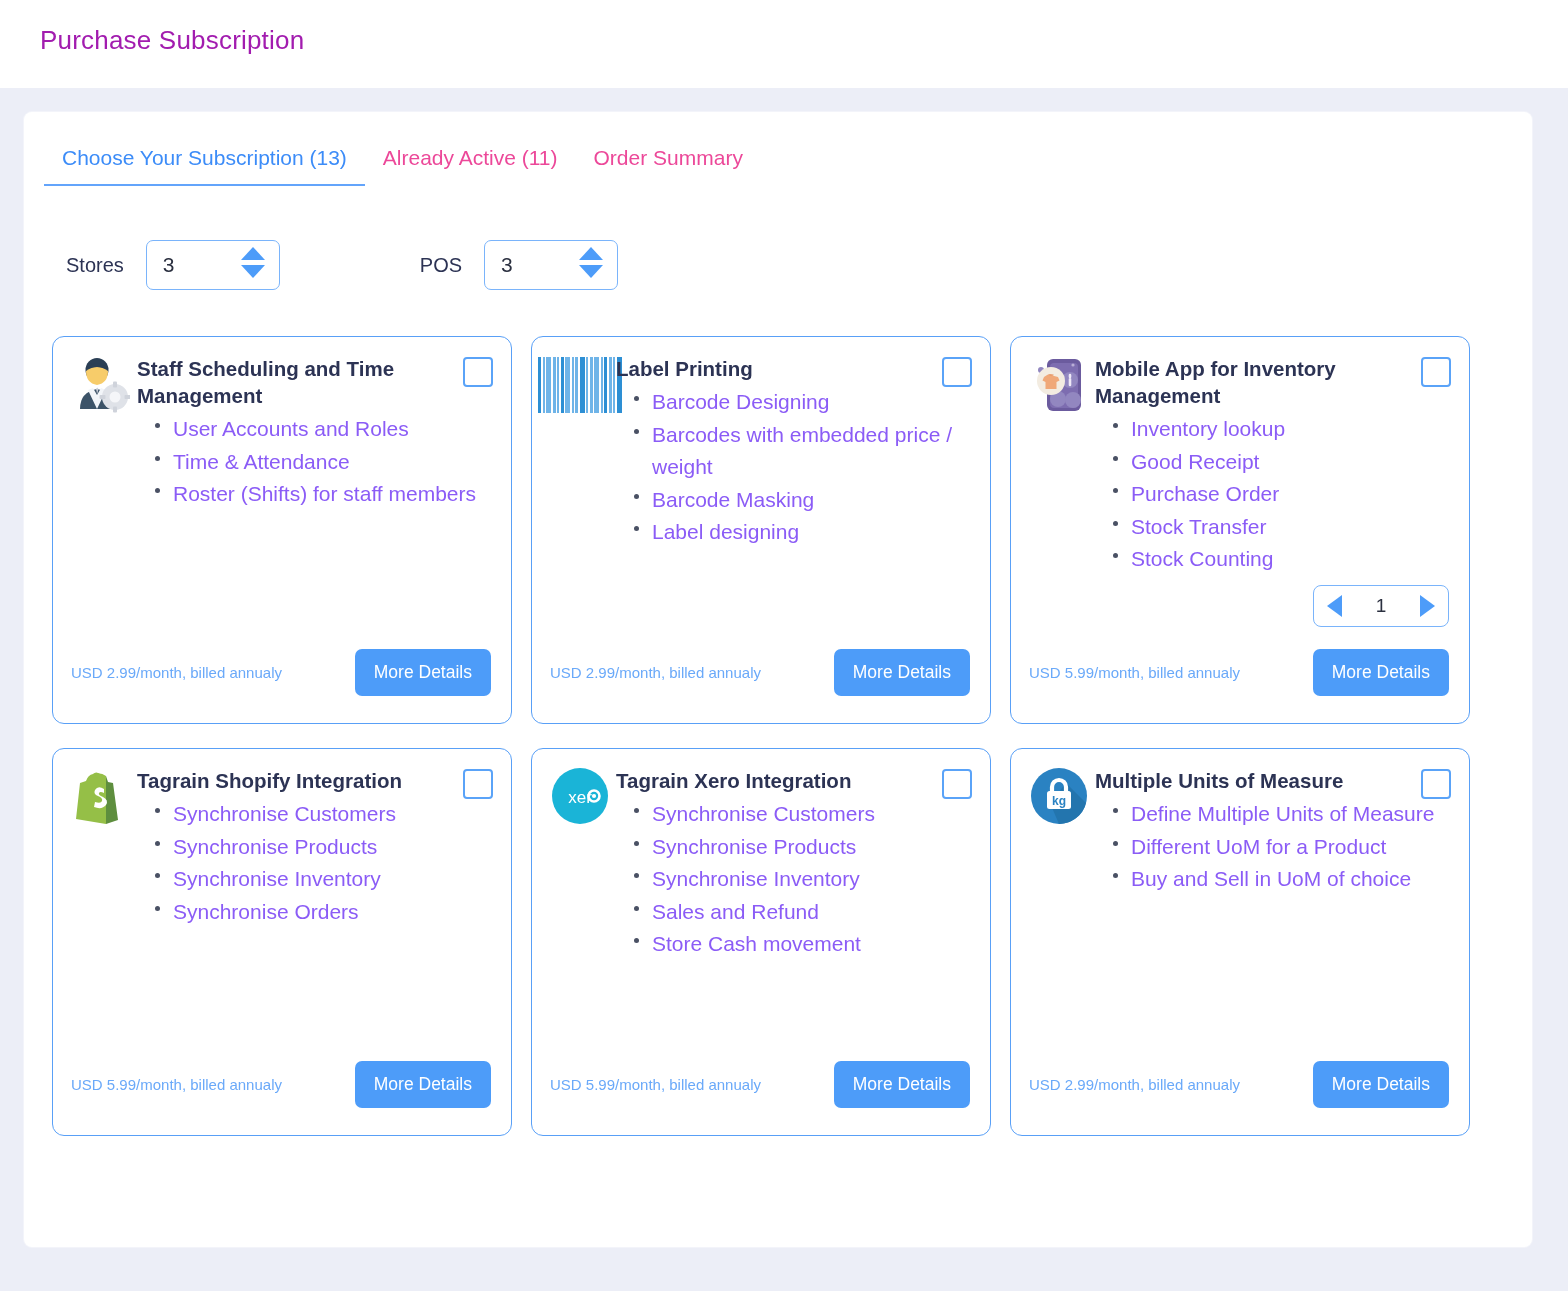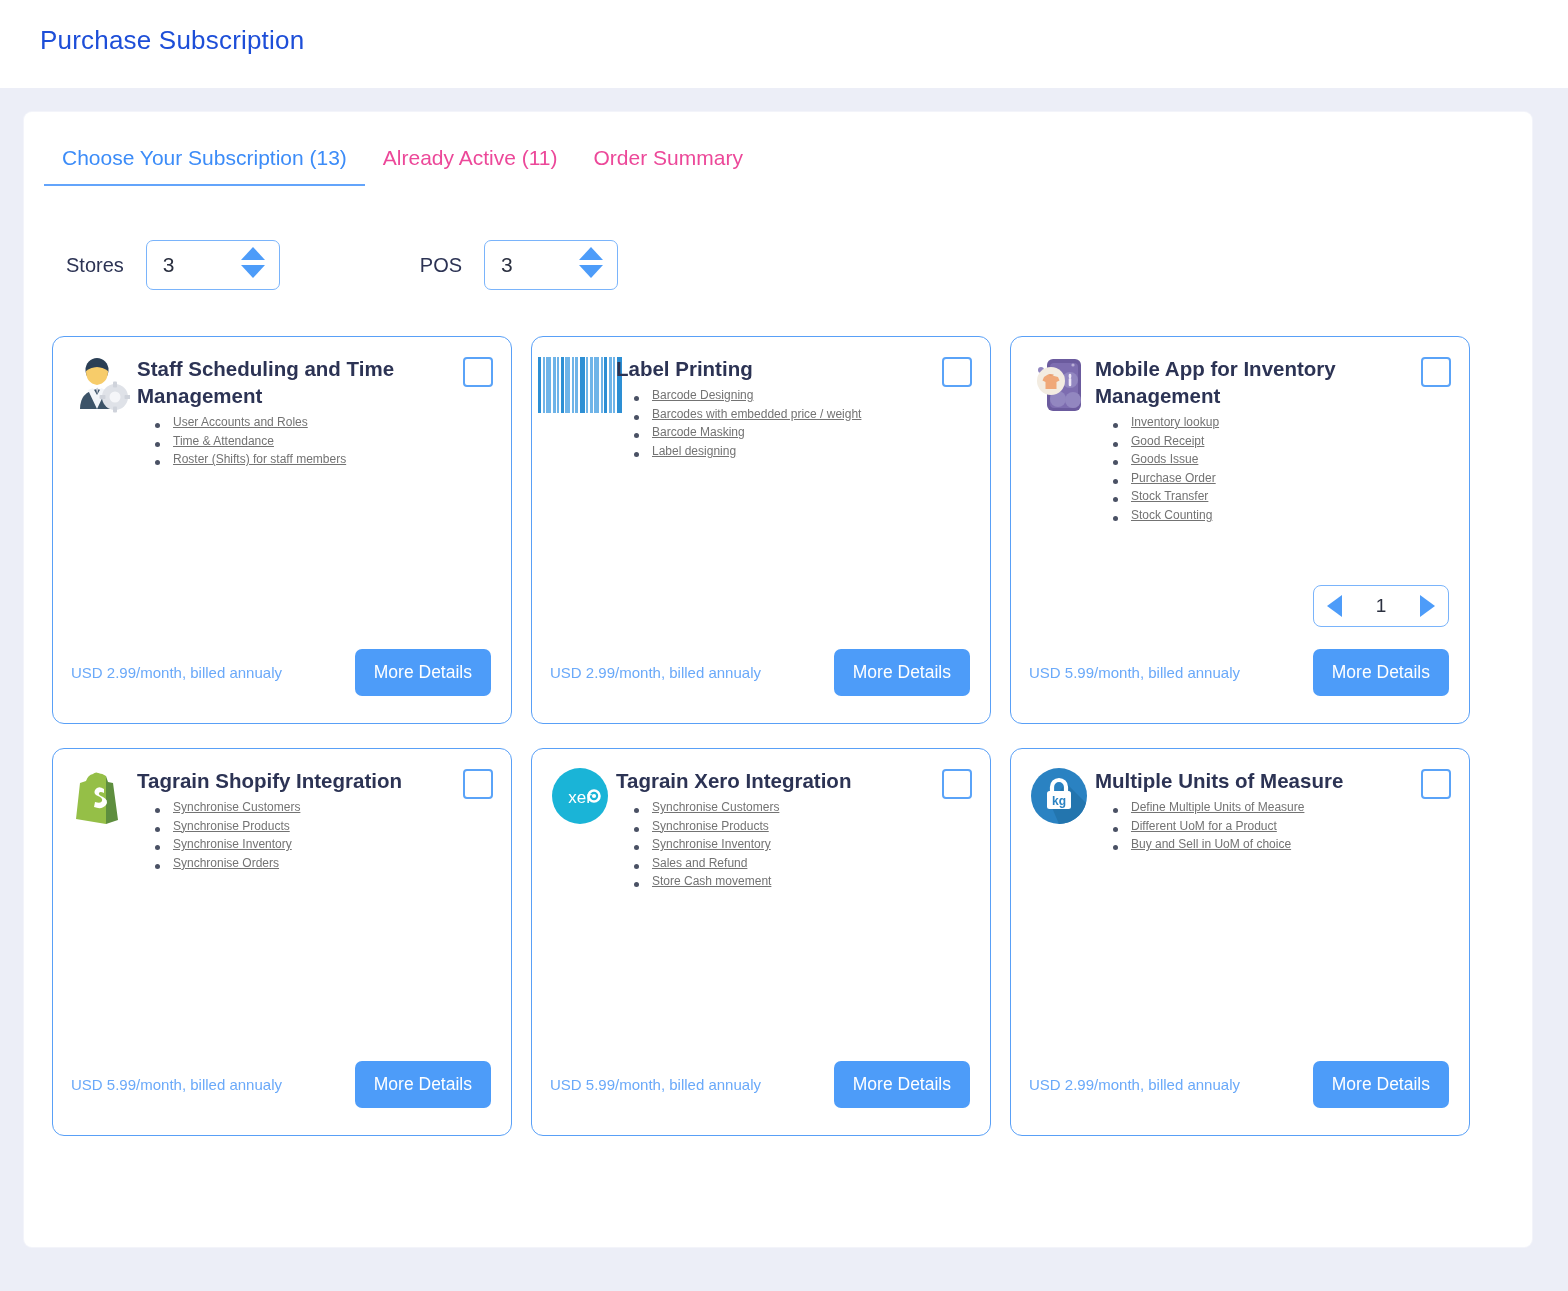--- a/index.html
+++ b/index.html
@@ -12,21 +12,21 @@
   }
   .page { position: relative; width: 1568px; height: 1291px; background: #eceef7; }
 
   
   .header {
     position: absolute; left: 0; top: 0; width: 1568px; height: 88px;
     background: #ffffff;
   }
   .header-title {
     position: absolute; left: 40px; top: 25px;
-    font-size: 26px; color: #1d4ed8; letter-spacing: .2px;
+    font-size: 26px; color: #a21caf; letter-spacing: .2px;
   }
 
   
   .panel {
     position: absolute; left: 24px; top: 112px;
     width: 1508px; height: 1135px;
     background: #ffffff;
     border-radius: 8px;
     box-shadow: 0 0 0 1px #f3f4fa;
   }
@@ -88,22 +88,22 @@
     width: 60px; min-width: 60px; height: 62px; margin-right: 6px;
     display: flex; align-items: flex-start; justify-content: center;
   }
   .card-body { flex: 1; padding-right: 6px; }
   .card-title {
     font-size: 20.5px; color: #2c3354; line-height: 1.32; margin: 0 0 2px 0;
     padding-right: 46px;
   }
   .feat { list-style: none; margin: 4px 0 0 0; padding: 0 0 0 14px; }
   .feat li {
-    position: relative; font-size: 12px; color: #737373;
-    line-height: 1.55; padding-left: 22px; text-decoration: underline;
+    position: relative; font-size: 21px; color: #8b5cf6;
+    line-height: 1.55; padding-left: 22px;
   }
   .feat li::before {
     content: ""; position: absolute; left: 4px; top: 10px;
     width: 5px; height: 5px; border-radius: 50%; background: #4a5164;
   }
   .chk {
     position: absolute; right: 18px; top: 20px;
     width: 30px; height: 30px; border: 2px solid #5aa3f8;
     border-radius: 4px; background: #fff; cursor: pointer;
   }
@@ -279,21 +279,20 @@
               <circle cx="21" cy="26" r="14" fill="#f3ece1"></circle>
               <path d="M14 22 q3.5 -3 7 -3 q3.5 3 7 3 l1.5 3.5 l-3 1.5 v7 h-11 v-7 l-3 -1.5z" fill="#f0a878"></path>
               <path d="M18 19 q3 3 6 0 q-3 1.5 -6 0z" fill="#e09263"></path>
             </svg>
           </div>
           <div class="card-body">
             <h3 class="card-title">Mobile App for Inventory Management</h3>
             <ul class="feat">
               <li>Inventory lookup</li>
               <li>Good Receipt</li>
-              <li>Goods Issue</li>
               <li>Purchase Order</li>
               <li>Stock Transfer</li>
               <li>Stock Counting</li>
             </ul>
           </div>
         </div>
         <div class="qty">
           <span class="tri-l"></span>
           <span class="num">1</span>
           <span class="tri-r"></span>

